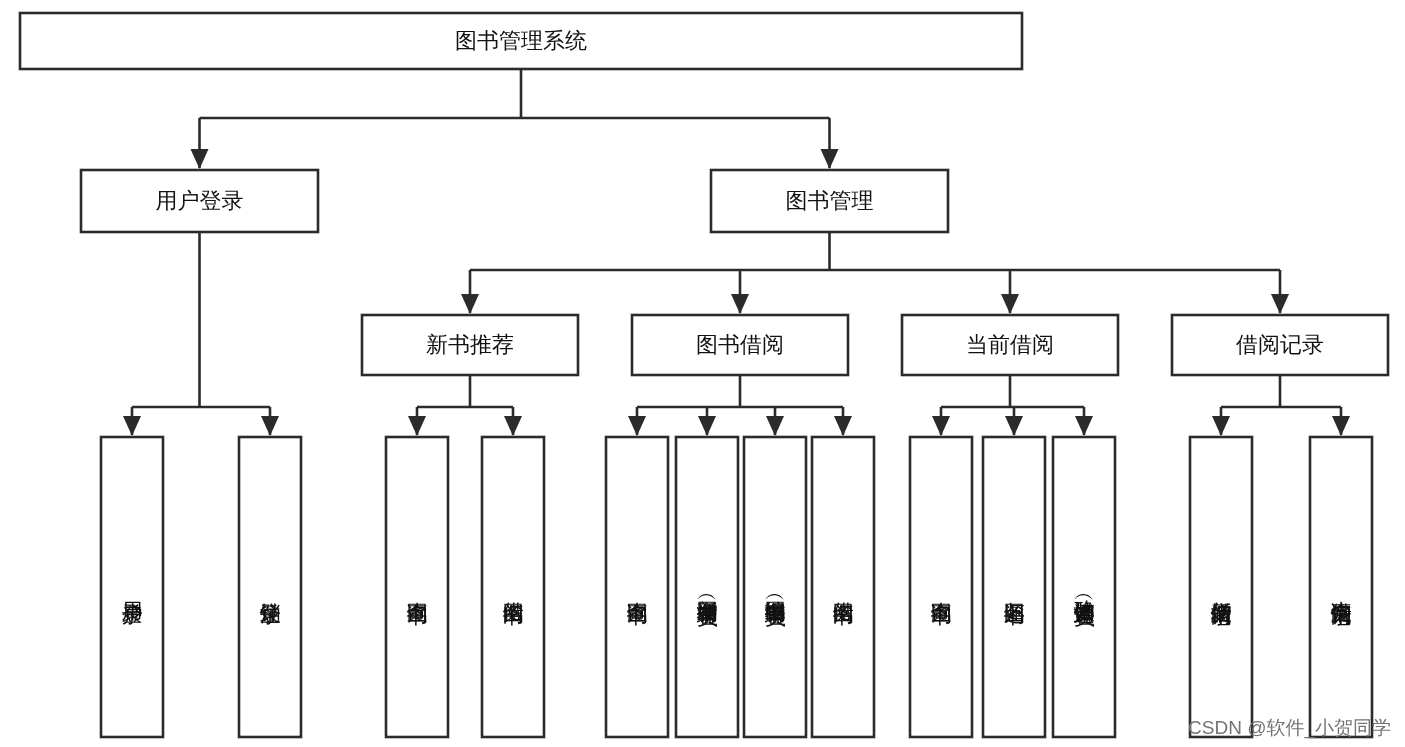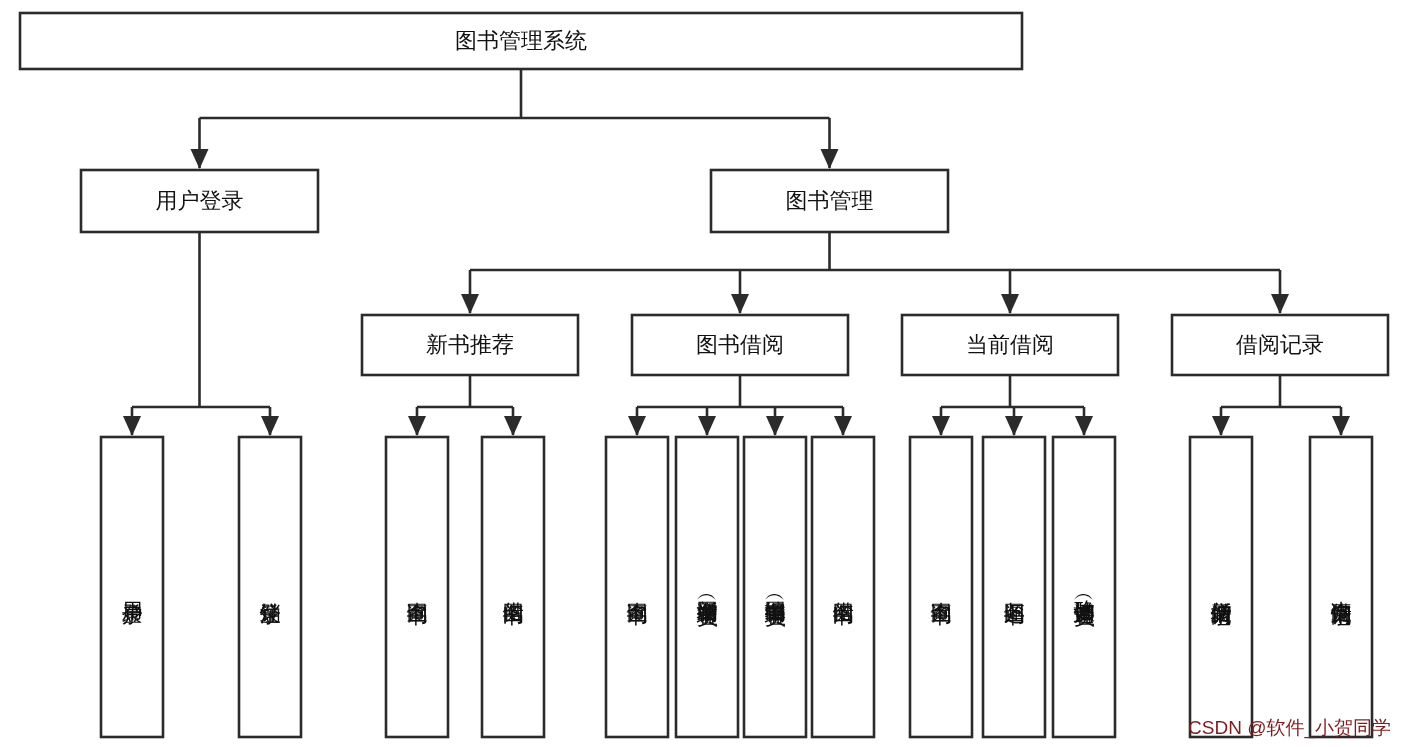--- a/index.html
+++ b/index.html
@@ -70,21 +70,21 @@
     align-items: center;
     justify-content: center;
     pointer-events: none;
   }
   .watermark {
     position: absolute;
     right: 14px;
     bottom: 6px;
     font-family: "Liberation Sans", "DejaVu Sans", sans-serif;
     font-size: 19px;
-    color: #7f1d1d;
+    color: #737373;
     white-space: nowrap;
     user-select: none;
   }
 </style>
 </head>
 <body>
 
 <div id="diagram-root">
 
   <svg class="diagram-canvas" id="svg-canvas" viewBox="0 0 1405 747" xmlns="http://www.w3.org/2000/svg">

